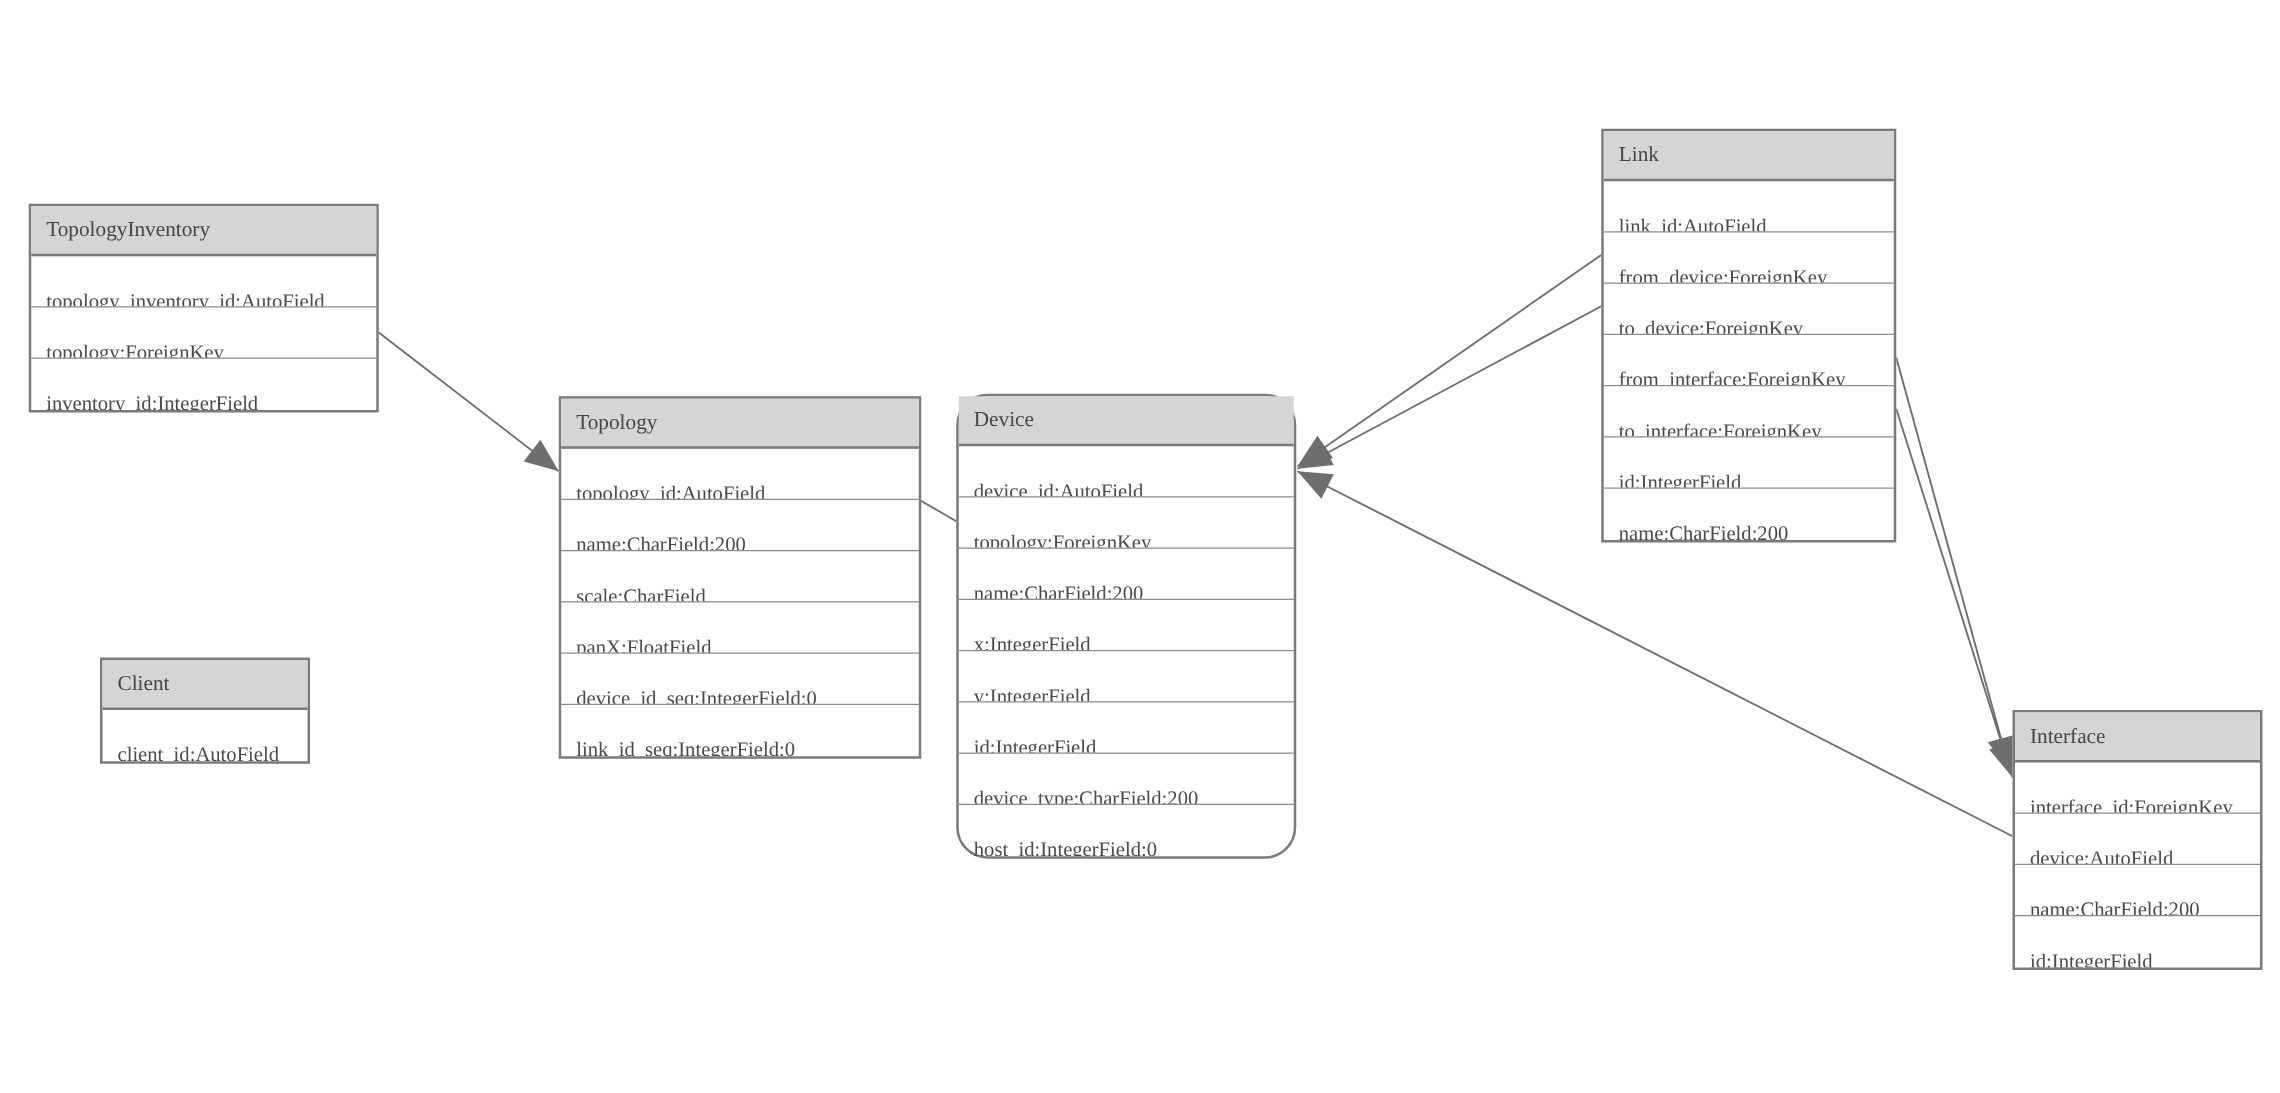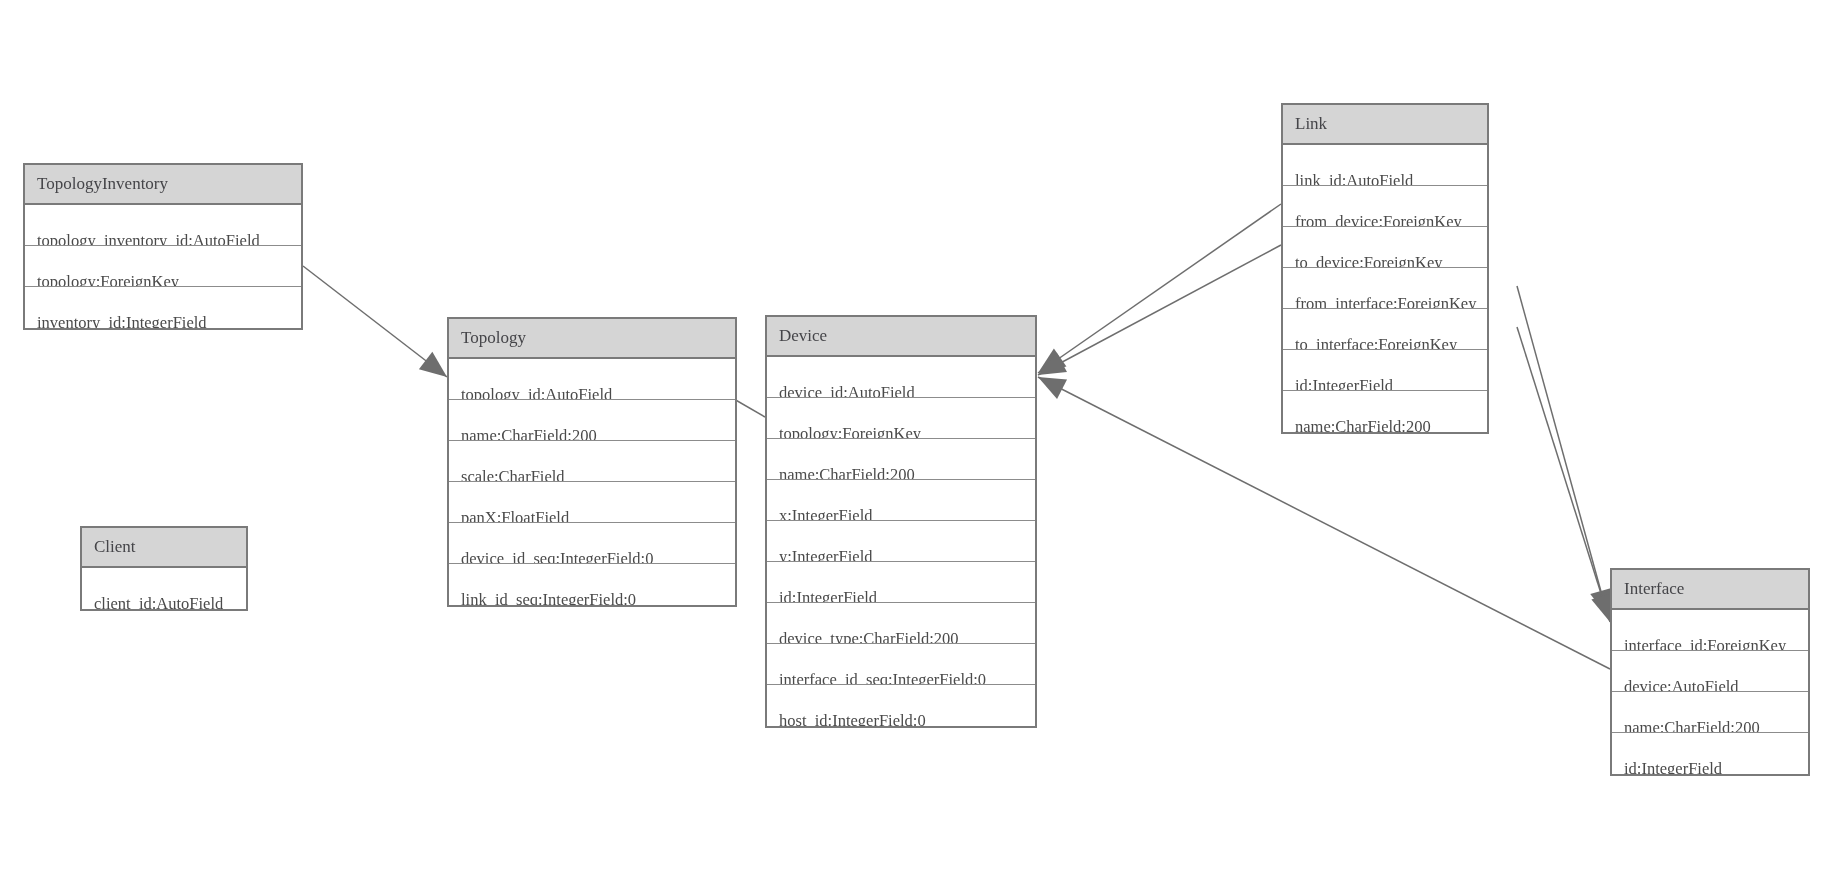--- a/index.html
+++ b/index.html
@@ -88,33 +88,32 @@
     </div>
     <div class="entity" style="left: 447px; top: 317px; width: 290px;">
       <div class="entity-header">Topology</div>
       <div class="entity-field">topology_id:AutoField</div>
       <div class="entity-field">name:CharField:200</div>
       <div class="entity-field">scale:CharField</div>
       <div class="entity-field">panX:FloatField</div>
       <div class="entity-field">device_id_seq:IntegerField:0</div>
       <div class="entity-field">link_id_seq:IntegerField:0</div>
     </div>
-    <div class="entity" style="left: 765px; top: 315px; width: 272px;">
+    <div class="entity" style="left: 765px; top: 315px; width: 272px; border-radius: 25px;">
       <div class="entity-header">Device</div>
       <div class="entity-field">device_id:AutoField</div>
       <div class="entity-field">topology:ForeignKey</div>
       <div class="entity-field">name:CharField:200</div>
       <div class="entity-field">x:IntegerField</div>
       <div class="entity-field">y:IntegerField</div>
       <div class="entity-field">id:IntegerField</div>
       <div class="entity-field">device_type:CharField:200</div>
-      <div class="entity-field">interface_id_seq:IntegerField:0</div>
       <div class="entity-field">host_id:IntegerField:0</div>
     </div>
-    <div class="entity" style="left: 1281px; top: 103px; width: 208px;">
+    <div class="entity" style="left: 1281px; top: 103px; width: 236px;">
       <div class="entity-header">Link</div>
       <div class="entity-field">link_id:AutoField</div>
       <div class="entity-field">from_device:ForeignKey</div>
       <div class="entity-field">to_device:ForeignKey</div>
       <div class="entity-field">from_interface:ForeignKey</div>
       <div class="entity-field">to_interface:ForeignKey</div>
       <div class="entity-field">id:IntegerField</div>
       <div class="entity-field">name:CharField:200</div>
     </div>
     <div class="entity" style="left: 1610px; top: 568px; width: 200px;">

